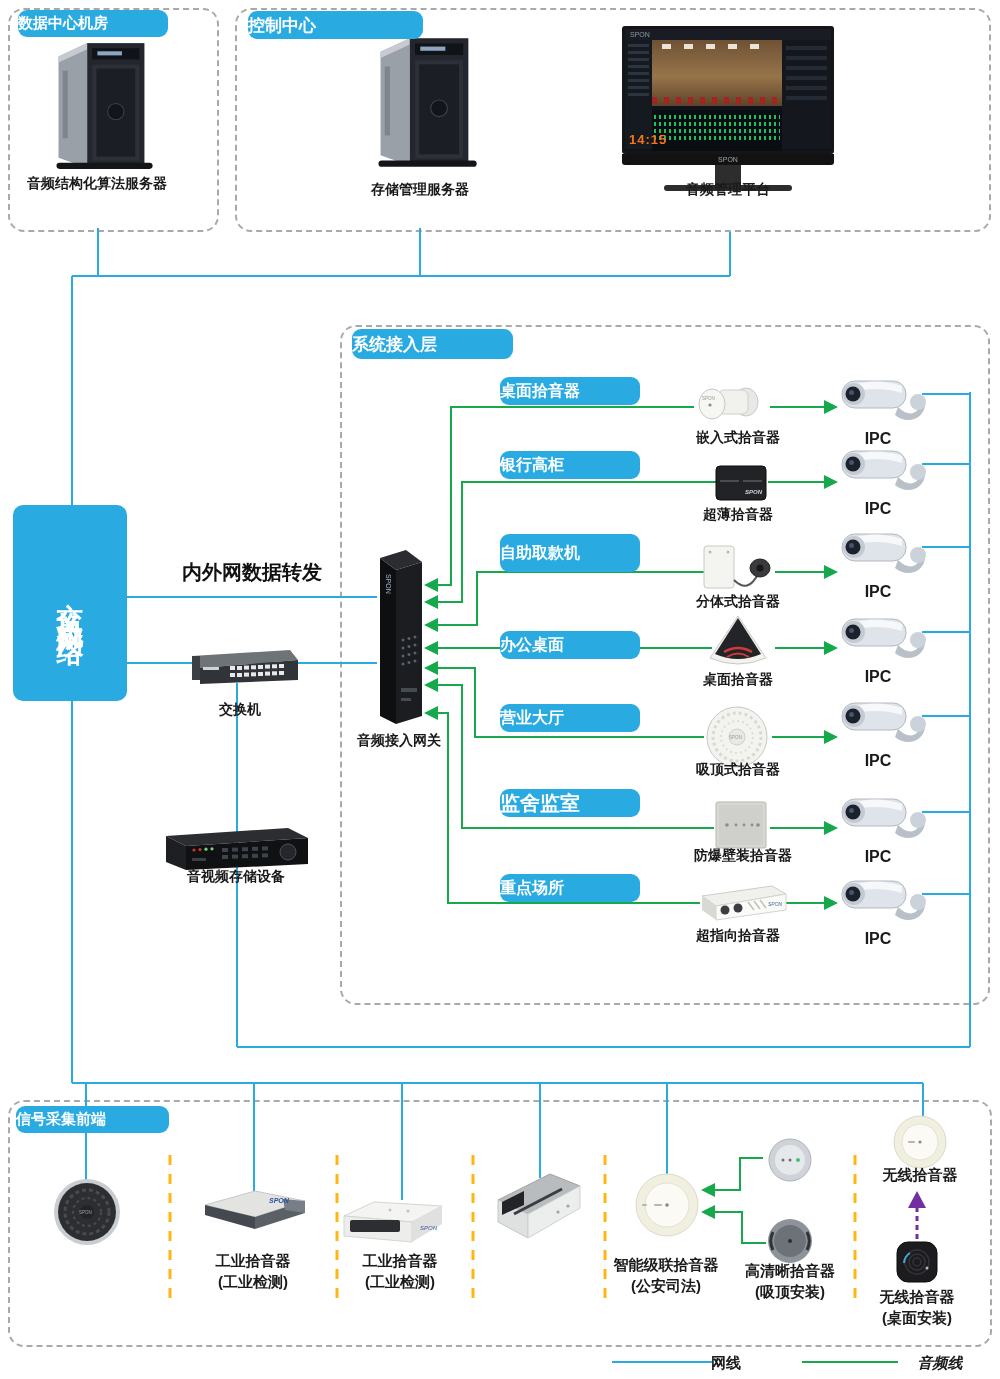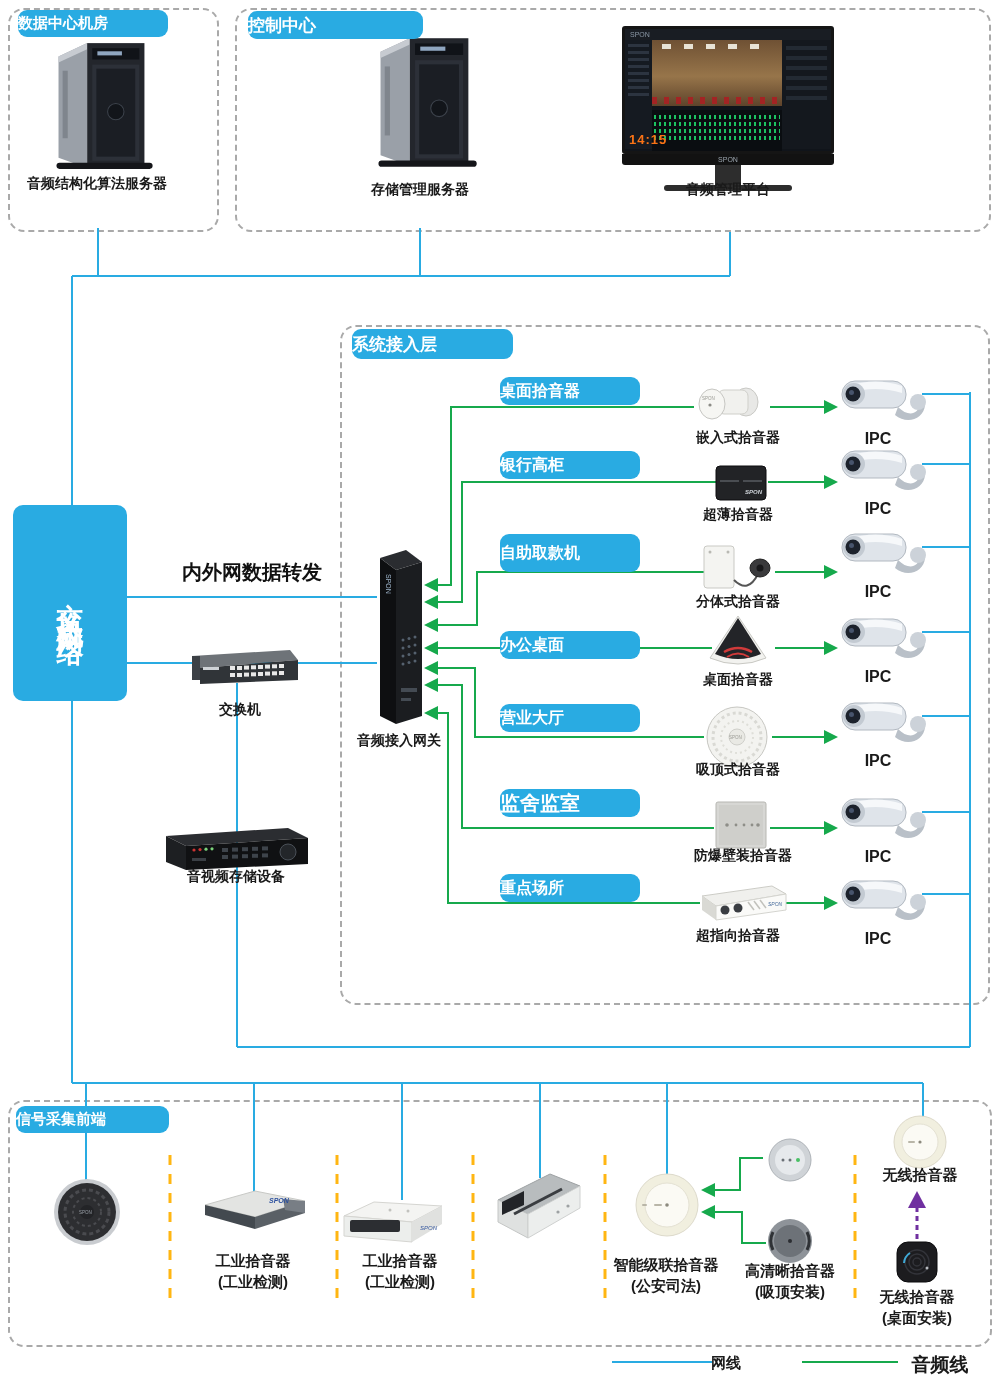--- a/index.html
+++ b/index.html
@@ -485,15 +485,15 @@
     <circle cx="21" cy="21" r="4" fill="none" stroke="#33343a" stroke-width="1.5"></circle>
     <path d="M8,22 a13,13 0 0 1 6,-10" stroke="#3fa9d6" stroke-width="2" fill="none"></path>
     <circle cx="31" cy="27" r="1.5" fill="#b9bcc2"></circle>
   </svg>
   <div class="lbl" style="left:837px;top:1286px;width:160px;font-size:15px;">
     <div>无线拾音器</div>
     <div>(桌面安装)</div>
   </div>
 
   <div class="lbl" style="left:696px;top:1352px;width:60px;font-size:15px;font-weight:600;">网线</div>
-  <div class="lbl" style="left:905px;top:1352px;width:70px;font-size:19px;font-weight:600;">音频线</div>
+  <div class="lbl" style="left:905px;top:1352px;width:70px;font-size:15px;font-weight:600;font-style:italic;">音频线</div>
 
 </div>
 
 </body></html>

